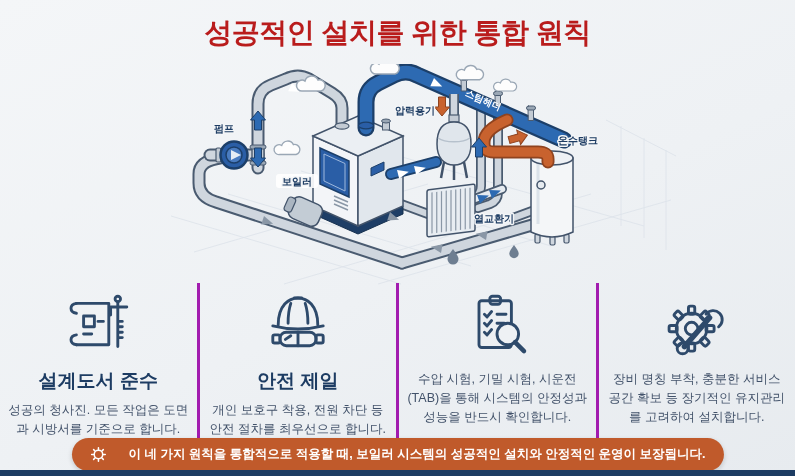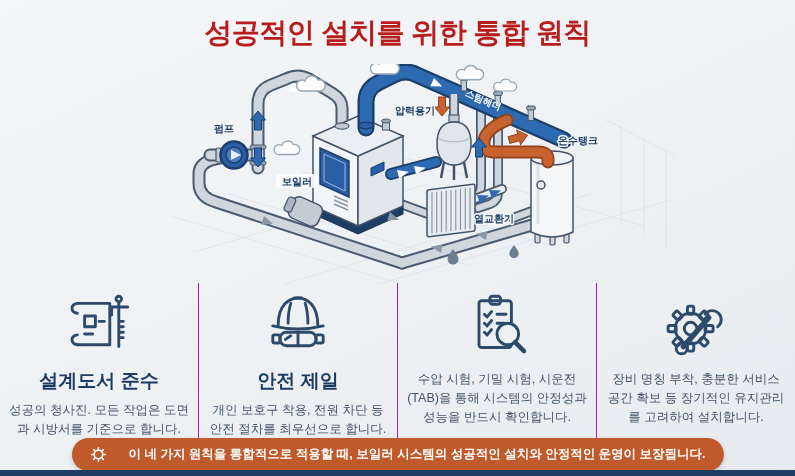--- a/index.html
+++ b/index.html
@@ -11,21 +11,21 @@
   .page-title{
     position:absolute;top:14px;left:0;width:100%;text-align:center;
     font-size:28px;font-weight:700;color:#b91c1c;letter-spacing:-0.5px;
   }
   .diagram-wrap{position:absolute;top:64px;left:166px;width:515px;height:224px;}
   .diagram-label{font-size:10px;font-weight:700;fill:#1d3c63;
     paint-order:stroke;stroke:#f3f5f7;stroke-width:3px;stroke-linejoin:round;}
   .header-pipe-label{font-size:9.5px;font-weight:700;fill:#ffffff;}
   .principles{position:absolute;top:283px;left:0;width:795px;display:flex;}
   .principle{flex:1 1 0;padding:4px 8px 0;text-align:center;}
-  .principle + .principle{border-left:1px solid #a21caf;}
+  .principle + .principle{border-left:3px solid #a21caf;}
   .p-icon{height:76px;display:flex;align-items:center;justify-content:center;}
   .p-title{margin-top:5px;font-size:19px;font-weight:800;color:#1d3c63;}
   .p-desc{margin-top:7px;font-size:12.5px;line-height:1.5;color:#42526a;}
   .footer-banner{
     position:absolute;top:438px;left:50%;transform:translateX(-50%);
     background:#c05a2b;border-radius:17px;color:#fff;font-size:12.5px;font-weight:700;
     padding:8px 18px;display:flex;align-items:center;gap:22px;white-space:nowrap;
     box-shadow:0 2px 5px rgba(0,0,0,.18);
   }
   .bottom-bar{position:absolute;left:0;bottom:0;width:100%;height:6px;background:#1d3c63;}

